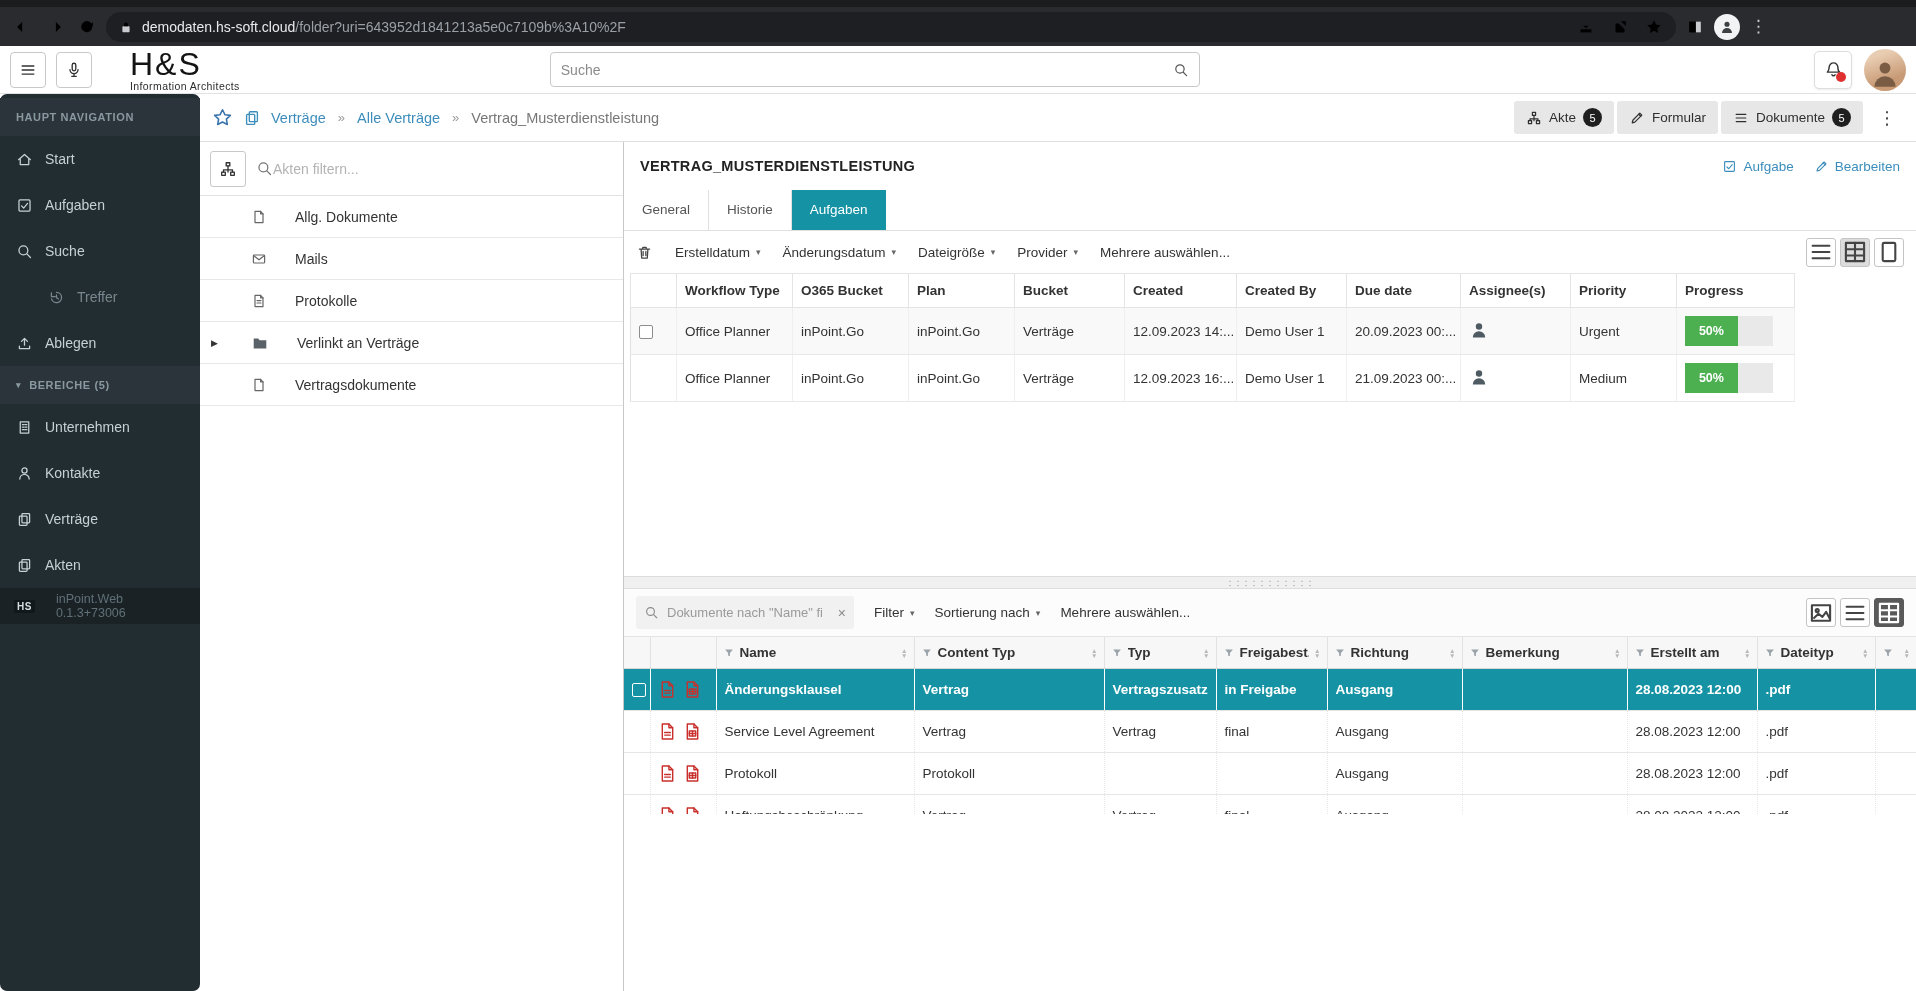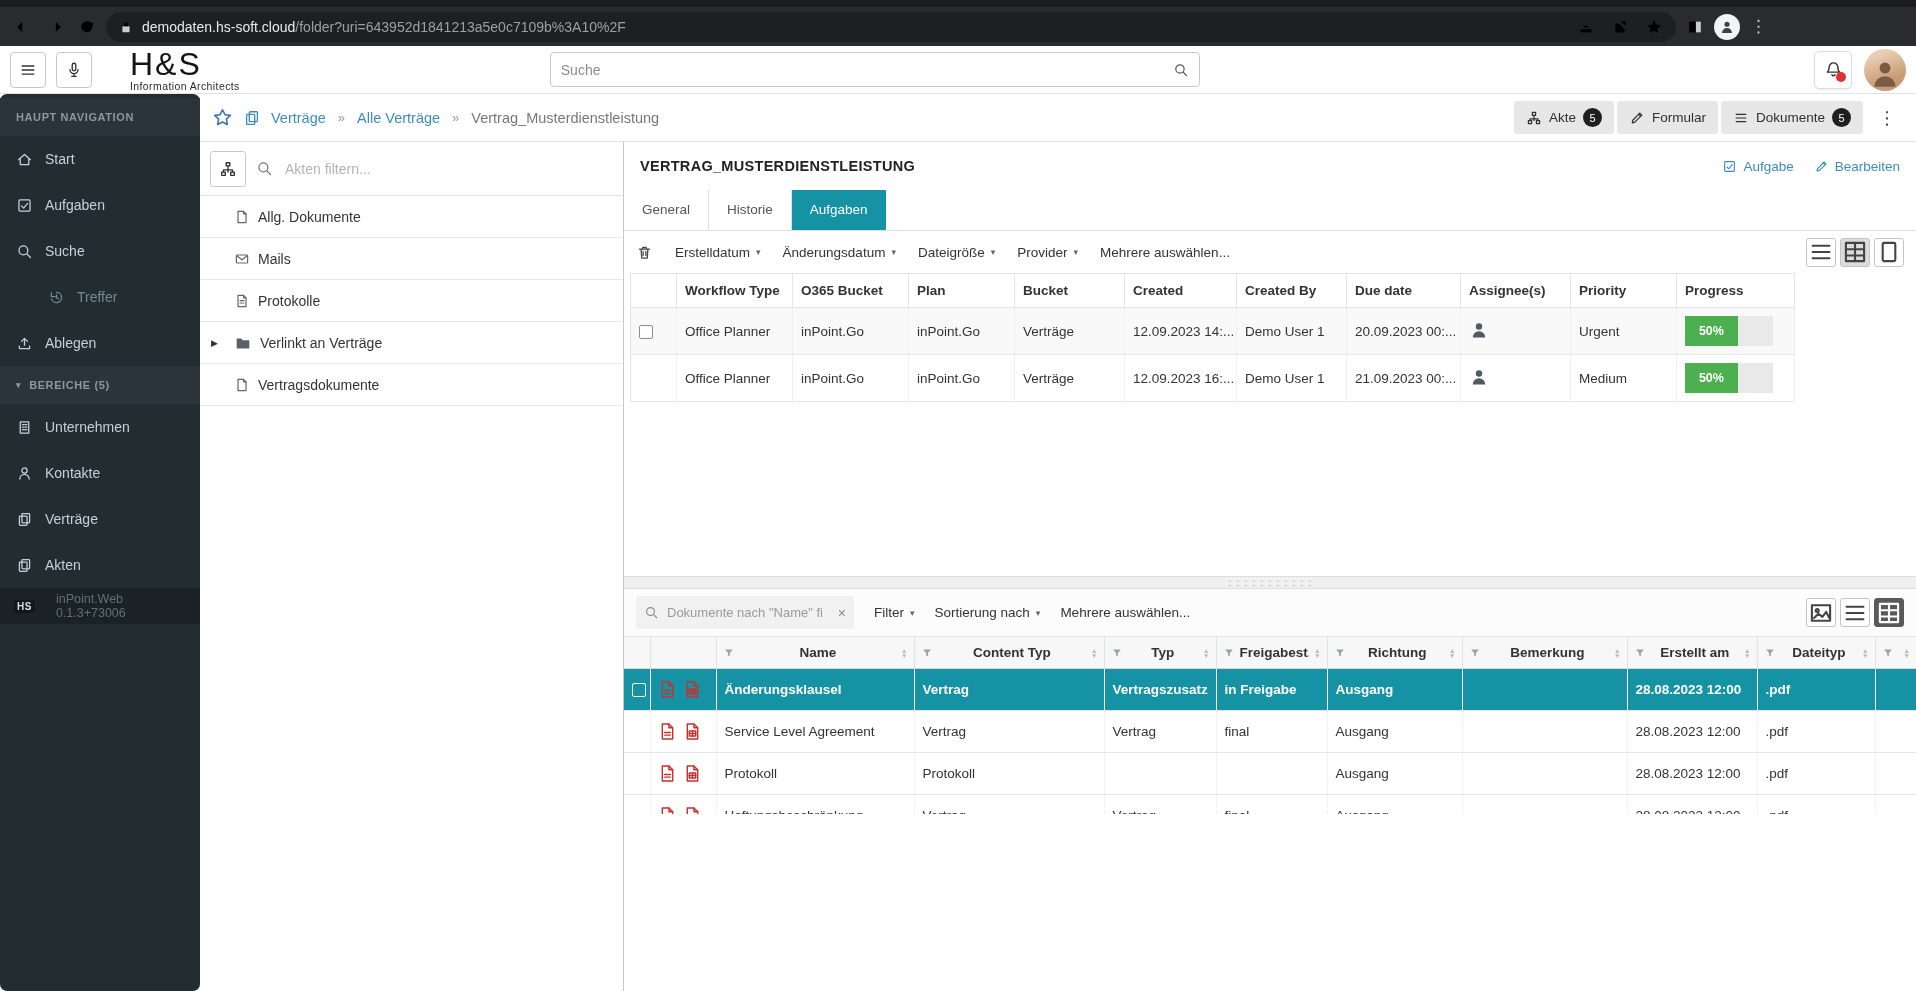--- a/index.html
+++ b/index.html
@@ -93,27 +93,27 @@
   .panels { flex:1; display:flex; min-height:0; }
 
   
   .tree-panel { width:424px; flex:none; border-right:1px solid #c9c9c9; background:#fff;
     display:flex; flex-direction:column; }
   .tree-toolbar { height:54px; display:flex; align-items:center; gap:10px;
     padding:0 10px; border-bottom:1px solid #e3e3e3; }
   .sitemap-btn { width:36px; height:36px; border:1px solid #c9c9c9; border-radius:3px;
     background:#fff; display:flex; align-items:center; justify-content:center; color:#333; }
   .sitemap-btn svg { width:18px; height:18px; }
-  .tree-search { flex:1; display:flex; align-items:center; gap:12px; }
+  .tree-search { flex:1; display:flex; align-items:center; gap:0; }
   .tree-search .ic { width:17px; height:17px; color:#777; }
   .tree-search input { flex:1; border:none; outline:none; font-size:14px;
     font-family:"Liberation Sans",sans-serif; }
   .tree-search input::placeholder { color:#b3b3b3; }
-  .tree-item { height:42px; display:flex; align-items:center; gap:8px;
-    padding-left:34px; border-bottom:1px solid #e8e8e8; font-size:14px; color:#333;
+  .tree-item { height:42px; display:flex; align-items:center; gap:28px;
+    padding-left:51px; border-bottom:1px solid #e8e8e8; font-size:14px; color:#333;
     position:relative; }
   .tree-item .ic { width:16px; height:16px; color:#666; flex:none; }
   .tree-item .ic.folder { color:#5a6268; width:18px; height:18px; }
   .tree-caret { position:absolute; left:11px; font-size:9px; color:#333; }
 
   
   .main-panel { flex:1; display:flex; flex-direction:column; min-width:0; background:#fff; }
   .record-header { height:48px; display:flex; align-items:center; padding:0 16px; }
   .record-title { font-size:14.5px; font-weight:bold; color:#222; letter-spacing:.3px; }
   .record-links { margin-left:auto; display:flex; gap:20px; }
@@ -165,21 +165,21 @@
   .doc-search .ic { width:15px; height:15px; color:#8a8a8a; flex:none; }
   .doc-search input { flex:1; min-width:0; border:none; outline:none; background:transparent;
     font-size:13px; font-family:"Liberation Sans",sans-serif; }
   .doc-search input::placeholder { color:#9a9a9a; }
   .clear-x { color:#8a8a8a; font-size:14px; }
 
   .docs-wrap { flex:1; overflow:hidden; }
   .docs-table { width:100%; }
   .docs-table th { background:#f7f7f7; border-right:1px solid #e2e2e2;
     border-bottom:1px solid #d8d8d8; padding:8px 6px; font-weight:bold; color:#333;
-    text-align:center; white-space:nowrap; overflow:hidden; }
+    text-align:left; white-space:nowrap; overflow:hidden; }
   .th-flex { display:flex; align-items:center; gap:5px; }
   .funnel { width:12px; height:12px; color:#9aa3a9; flex:none; }
   .th-label { flex:1; overflow:hidden; }
   .sort { display:flex; flex-direction:column; font-size:6.5px; color:#b9b9b9; line-height:5px; }
   .docs-table td { padding:0 8px; height:42px; border-right:1px dotted #e6e6e6;
     border-bottom:1px solid #e6e6e6; white-space:nowrap; overflow:hidden; }
   .docs-table tr.selected td { background:var(--accent); color:#fff; font-weight:bold;
     border-right-color:transparent; }
   .doc-icons { display:flex; gap:8px; align-items:center; }
   .pdf-ic { width:17px; height:19px; color:var(--pdf-red); }

